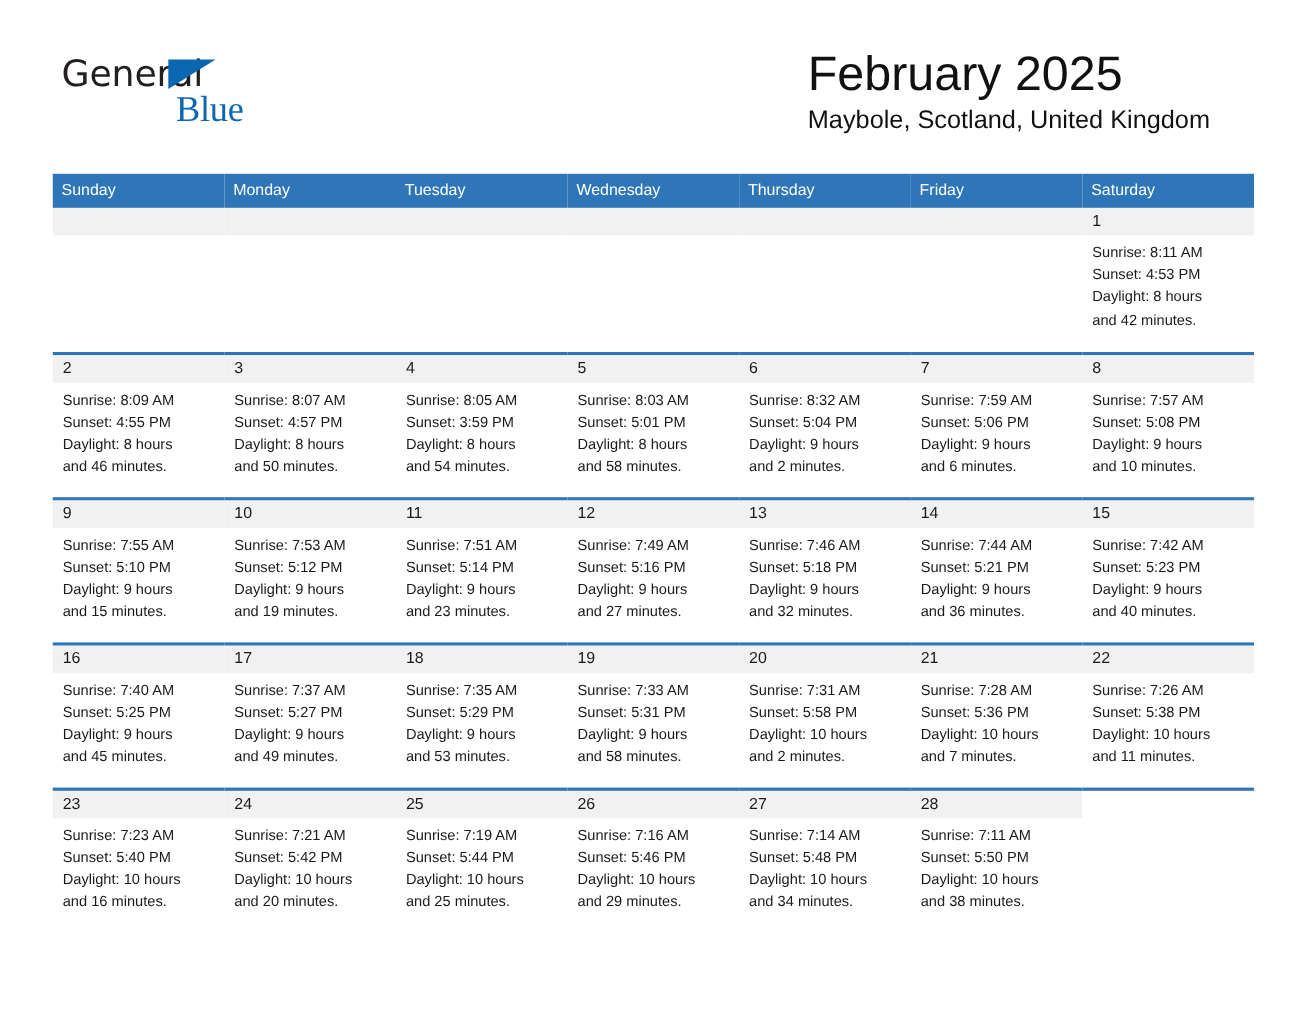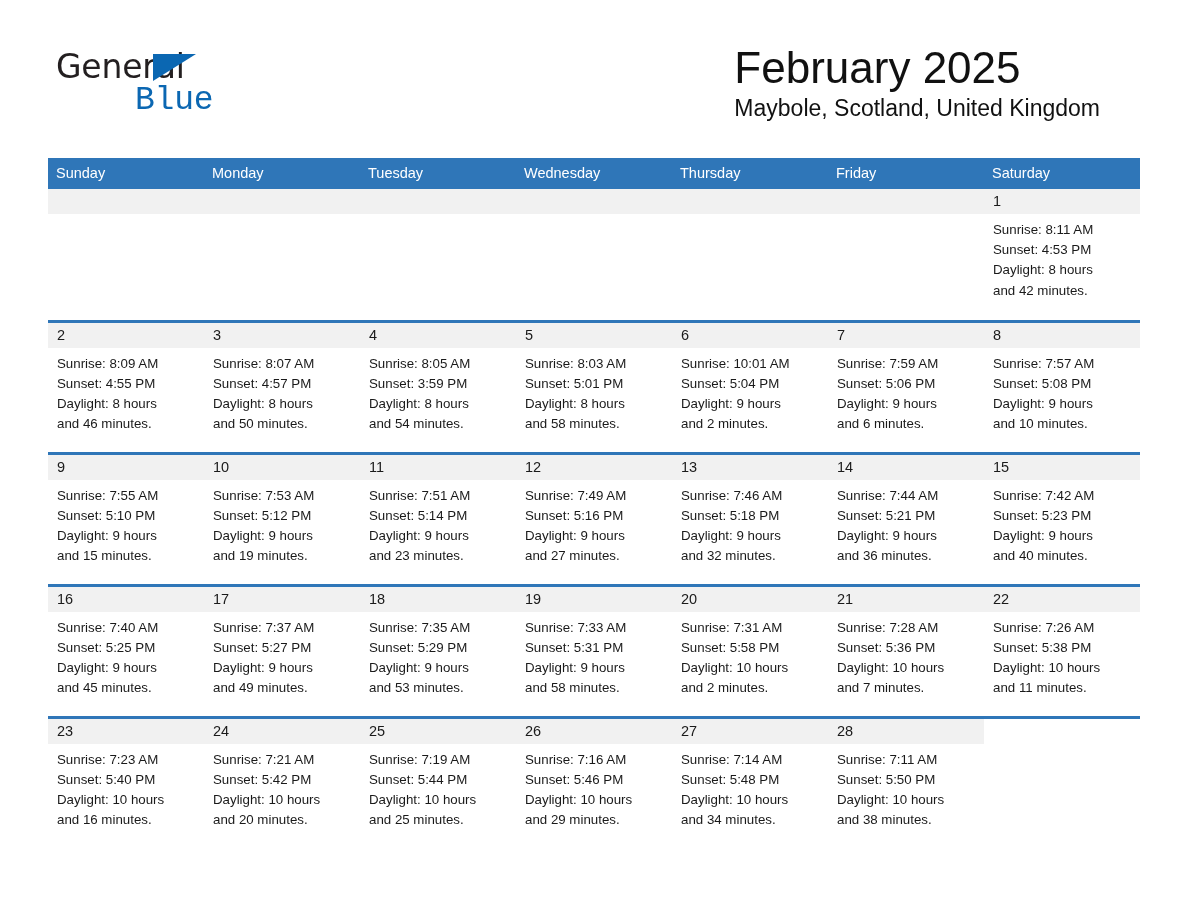--- a/index.html
+++ b/index.html
@@ -48,24 +48,24 @@
     position: absolute;
     left: 97px;
     top: 4px;
     width: 0;
     height: 0;
     border-left: 43px solid #0b67b2;
     border-bottom: 27px solid transparent;
   }
   .logo-row2 {
     margin-top: 1px;
-    margin-left: 79px;
+    margin-left: 104px;
     font-size: 33px;
     color: #0b67b2;
-    font-family: Liberation Mono, monospace;
+    font-family: Liberation Serif, serif;
     font-weight: 400;
     letter-spacing: -0.2px;
   }
 
   .title-block {
     position: absolute;
     right: 56px;
     top: 44px;
     text-align: left;
   }
@@ -275,21 +275,21 @@
                 <div>Sunset: 5:01 PM</div>
                 <div>Daylight: 8 hours</div>
                 <div>and 58 minutes.</div>
               </div>
             </div>
           </td>
           <td class="cell-day">
             <div class="cell-inner">
               <div class="daynum-strip">6</div>
               <div class="cell-body">
-                <div>Sunrise: 10:01 AM</div>
+                <div>Sunrise: 8:32 AM</div>
                 <div>Sunset: 5:04 PM</div>
                 <div>Daylight: 9 hours</div>
                 <div>and 2 minutes.</div>
               </div>
             </div>
           </td>
           <td class="cell-day">
             <div class="cell-inner">
               <div class="daynum-strip">7</div>
               <div class="cell-body">

